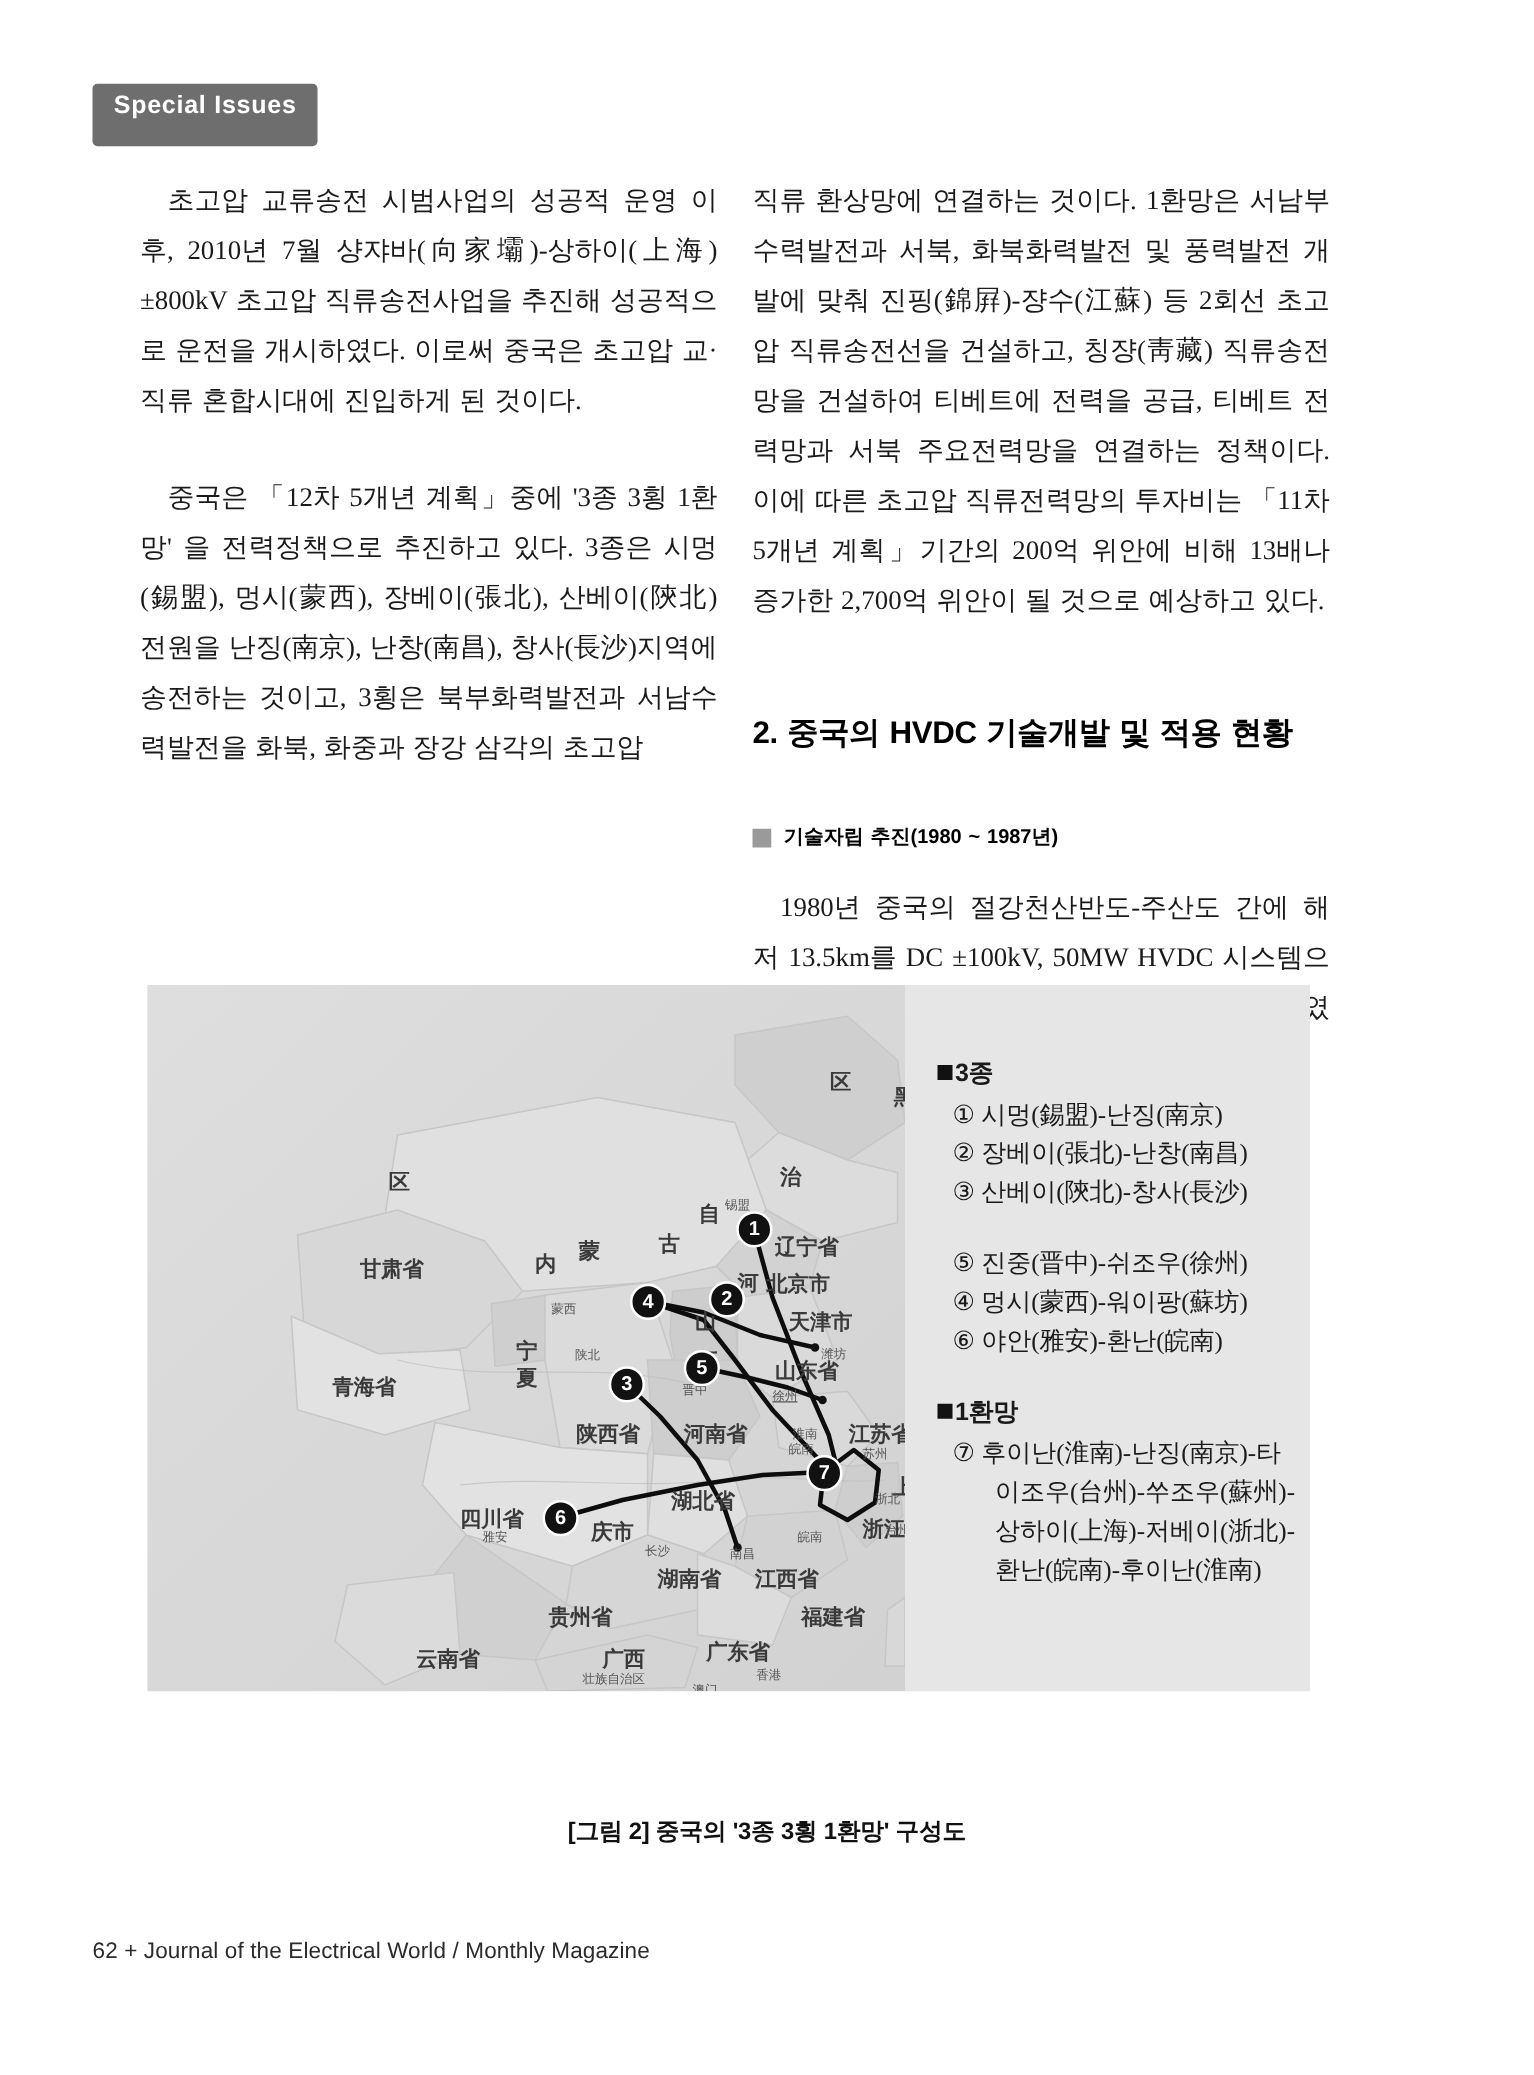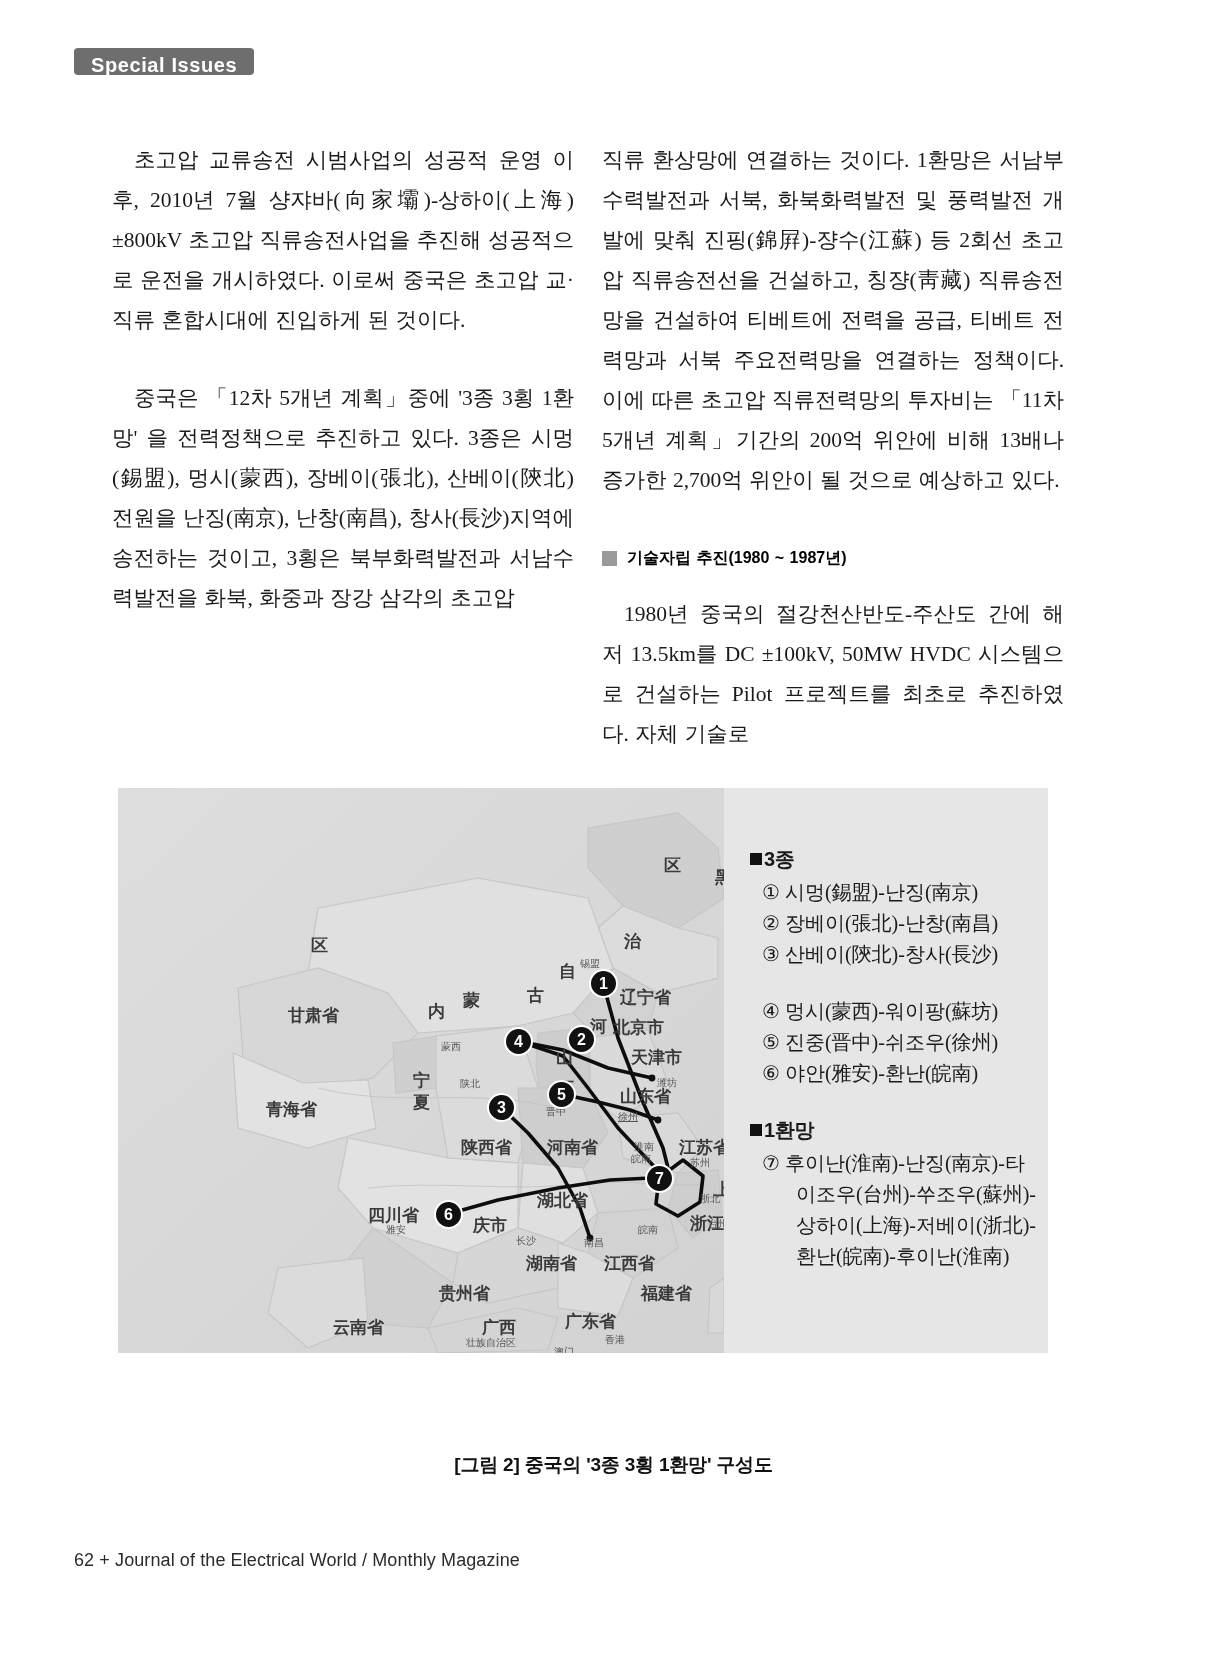--- a/index.html
+++ b/index.html
@@ -13,28 +13,28 @@
     position: relative;
     font-family: "Liberation Serif", serif;
     color: #1a1a1a;
     overflow: hidden;
   }
 
   
   .badge {
     position: absolute;
     left: 74px;
-    top: 48px;
+    top: 67px;
     background: #6e6e6e;
     color: #ffffff;
     font-family: "Liberation Sans", sans-serif;
     font-size: 20px;
     font-weight: 700;
     letter-spacing: 0.6px;
-    padding: 7px 17px 0 17px;
+    padding: 7px 17px 23px 17px;
     border-radius: 4px;
     line-height: 1;
   }
 
   
   .col {
     position: absolute;
     top: 140px;
     width: 462px;
     font-size: 21.5px;
@@ -190,20 +190,21 @@
 
 <div class="badge">Special Issues</div>
 
 <div class="col col-left">
   <p class="para">초고압 교류송전 시범사업의 성공적 운영 이후, 2010년 7월 샹쟈바(向家壩)-상하이(上海) ±800kV 초고압 직류송전사업을 추진해 성공적으로 운전을 개시하였다. 이로써 중국은 초고압 교·직류 혼합시대에 진입하게 된 것이다.</p>
   <p class="para">중국은 「12차 5개년 계획」중에 '3종 3횡 1환망' 을 전력정책으로 추진하고 있다. 3종은 시멍(錫盟), 멍시(蒙西), 장베이(張北), 산베이(陝北) 전원을 난징(南京), 난창(南昌), 창사(長沙)지역에 송전하는 것이고, 3횡은 북부화력발전과 서남수력발전을 화북, 화중과 장강 삼각의 초고압</p>
 </div>
 
 <div class="col col-right">
   <p class="para no-indent">직류 환상망에 연결하는 것이다. 1환망은 서남부 수력발전과 서북, 화북화력발전 및 풍력발전 개발에 맞춰 진핑(錦屛)-쟝수(江蘇) 등 2회선 초고압 직류송전선을 건설하고, 칭쟝(靑藏) 직류송전망을 건설하여 티베트에 전력을 공급, 티베트 전력망과 서북 주요전력망을 연결하는 정책이다. 이에 따른 초고압 직류전력망의 투자비는 「11차 5개년 계획」기간의 200억 위안에 비해 13배나 증가한 2,700억 위안이 될 것으로 예상하고 있다.</p>
+  <h2 class="sec-head">2. 중국의 HVDC 기술개발 및 적용 현황</h2>
   <h3 class="sub-head">
     <span class="sq"></span>
     <span>기술자립 추진(1980 ~ 1987년)</span>
   </h3>
   <p class="para tight">1980년 중국의 절강천산반도-주산도 간에 해저 13.5km를 DC ±100kV, 50MW HVDC 시스템으로 건설하는 Pilot 프로젝트를 최초로 추진하였다. 자체 기술로</p>
 </div>
 
 <div class="figure">
 
   <div class="map">
@@ -338,22 +339,22 @@
       </div>
   </div>
 
   <div class="legend">
     <div id="legend-body">
         <div class="lg-title"><span class="blk"></span>3종</div>
         <div class="lg-item"><span class="num">①</span><span>시멍(錫盟)-난징(南京)</span></div>
         <div class="lg-item"><span class="num">②</span><span>장베이(張北)-난창(南昌)</span></div>
         <div class="lg-item"><span class="num">③</span><span>산베이(陝北)-창사(長沙)</span></div>
         <div class="lg-gap"></div>
+        <div class="lg-item"><span class="num">⑤</span><span>진중(晋中)-쉬조우(徐州)</span></div>
         <div class="lg-item"><span class="num">④</span><span>멍시(蒙西)-워이팡(蘇坊)</span></div>
-        <div class="lg-item"><span class="num">⑤</span><span>진중(晋中)-쉬조우(徐州)</span></div>
         <div class="lg-item"><span class="num">⑥</span><span>야안(雅安)-환난(皖南)</span></div>
         <div class="lg-gap"></div>
         <div class="lg-title"><span class="blk"></span>1환망</div>
         <div class="lg-item"><span class="num">⑦</span><span>후이난(淮南)-난징(南京)-타</span></div>
         <div class="lg-cont">이조우(台州)-쑤조우(蘇州)-</div>
         <div class="lg-cont">상하이(上海)-저베이(浙北)-</div>
         <div class="lg-cont">환난(皖南)-후이난(淮南)</div>
       </div>
   </div>
 </div>

